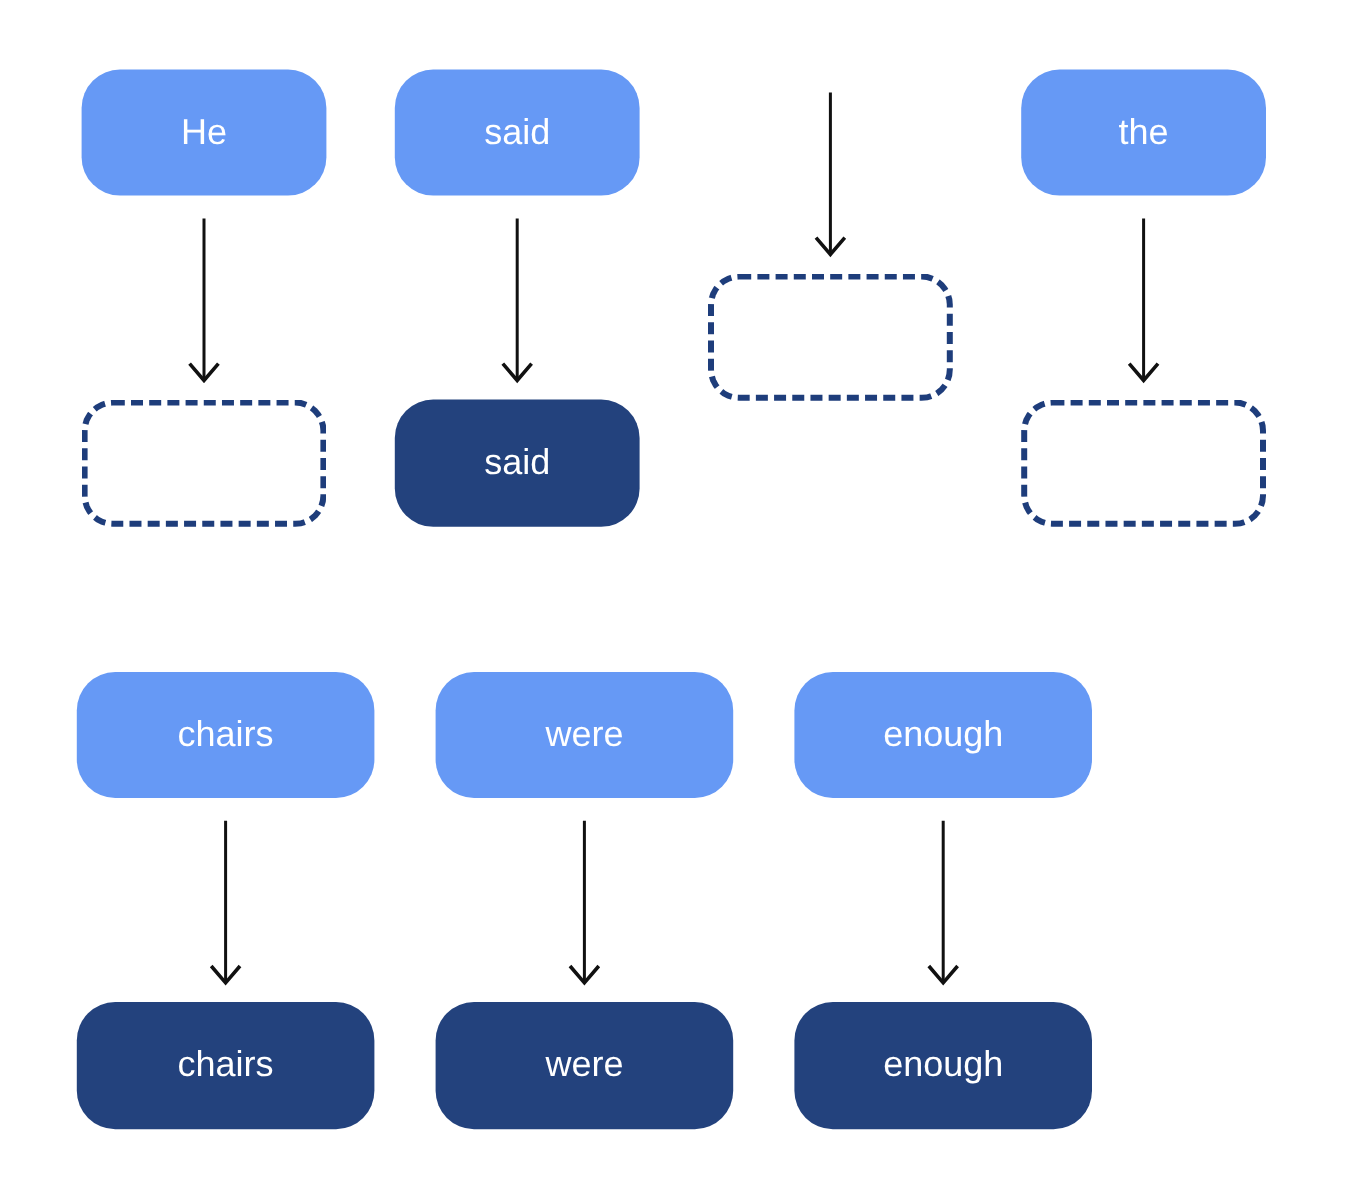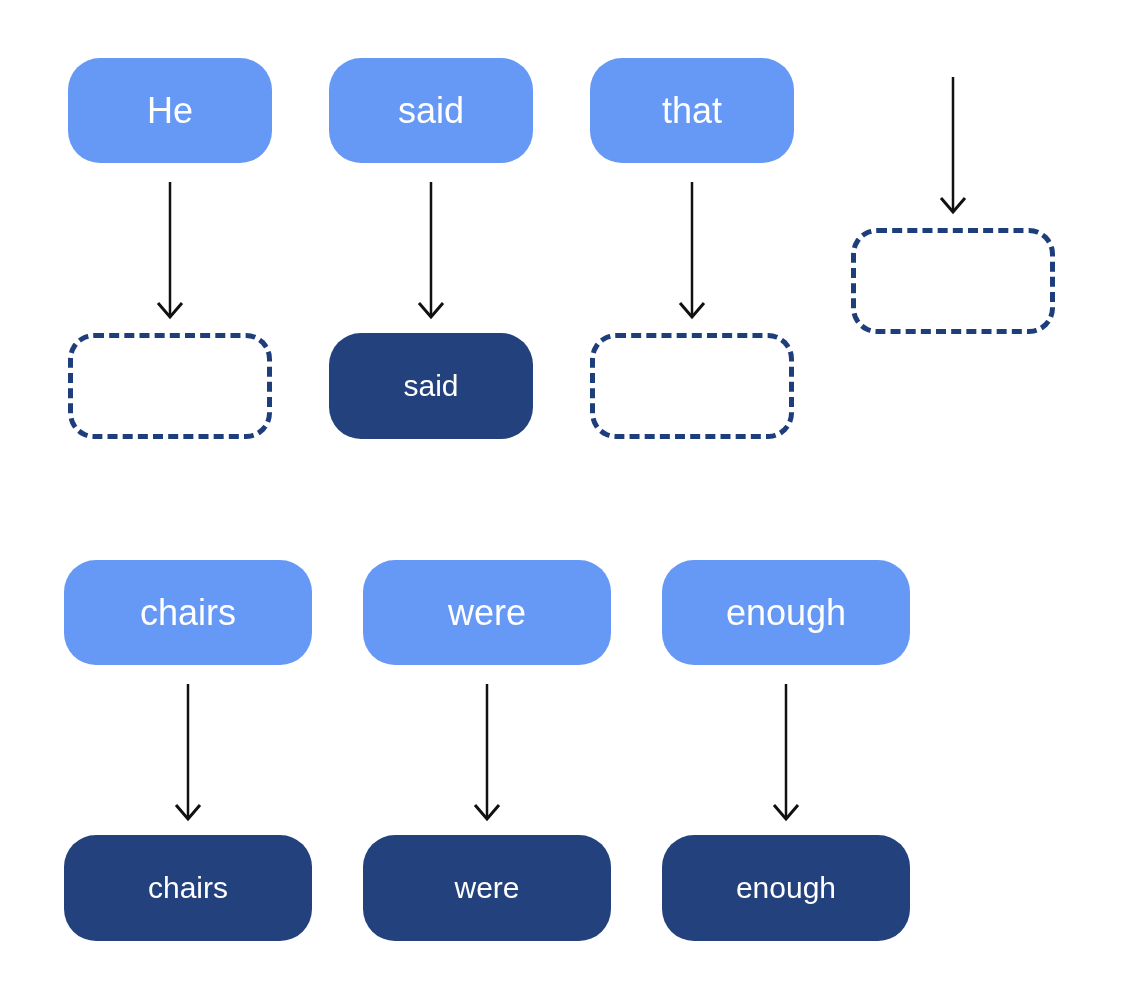--- a/index.html
+++ b/index.html
@@ -36,21 +36,21 @@
     align-items: stretch;
   }
   .word-box {
     height: 105px;
     background: var(--word-box);
     border-radius: 32px;
     display: flex;
     align-items: center;
     justify-content: center;
     color: var(--text);
-    font-size: 36px;
+    font-size: 30px;
     line-height: 1;
   }
   .arrow-svg {
     display: block;
     height: 170px;
     width: 100%;
   }
   .target {
     height: 106px;
     display: flex;
@@ -99,33 +99,33 @@
       <svg class="arrow-svg" viewBox="0 0 204 170">
         <line class="arrow-line" x1="102" y1="19" x2="102" y2="152"></line>
         <path class="arrow-head" d="M90 140 L102 154 L114 140"></path>
       </svg>
       <div class="target" data-state="revealed">
         <span>said</span>
       </div>
     </div>
 
     <div class="col">
-      <div class="word-box">
-        <span>that</span>
-      </div>
       <svg class="arrow-svg" viewBox="0 0 204 170">
         <line class="arrow-line" x1="102" y1="19" x2="102" y2="152"></line>
         <path class="arrow-head" d="M90 140 L102 154 L114 140"></path>
       </svg>
       <div class="target" data-state="hidden">
         <span></span>
       </div>
     </div>
 
     <div class="col">
+      <div class="word-box">
+        <span>the</span>
+      </div>
       <svg class="arrow-svg" viewBox="0 0 204 170">
         <line class="arrow-line" x1="102" y1="19" x2="102" y2="152"></line>
         <path class="arrow-head" d="M90 140 L102 154 L114 140"></path>
       </svg>
       <div class="target" data-state="hidden">
         <span></span>
       </div>
     </div>
 
   </section>

